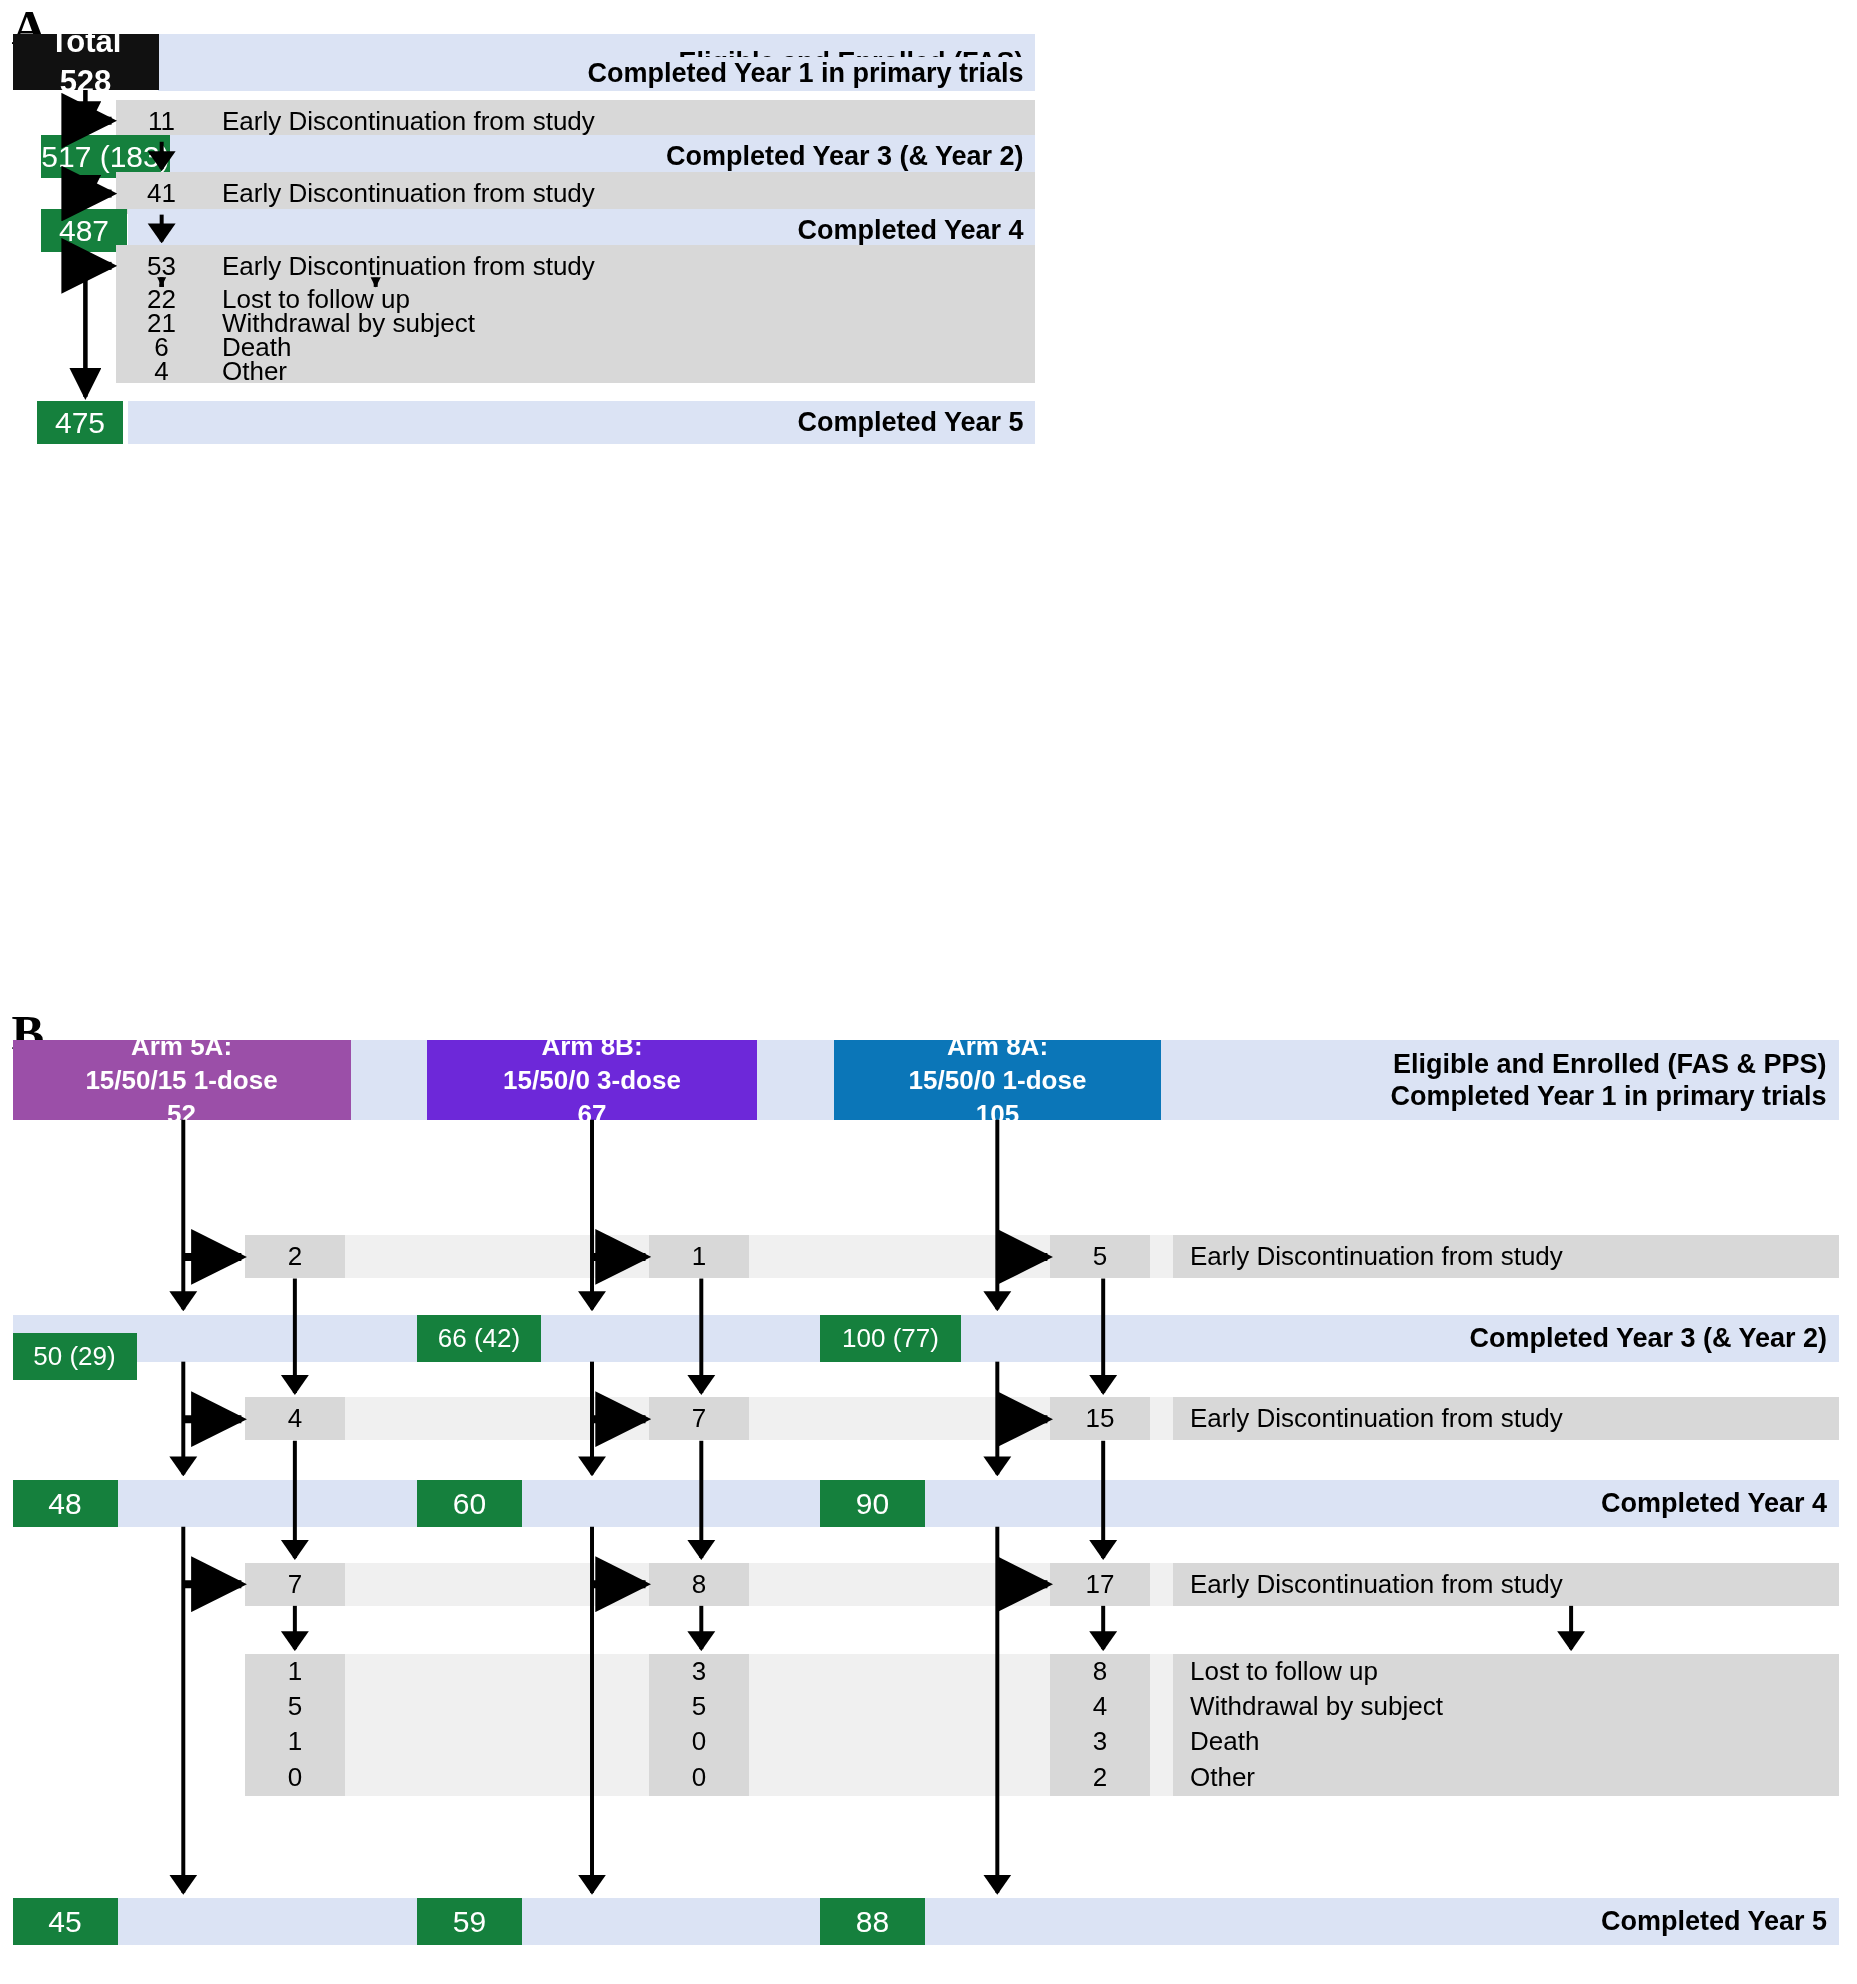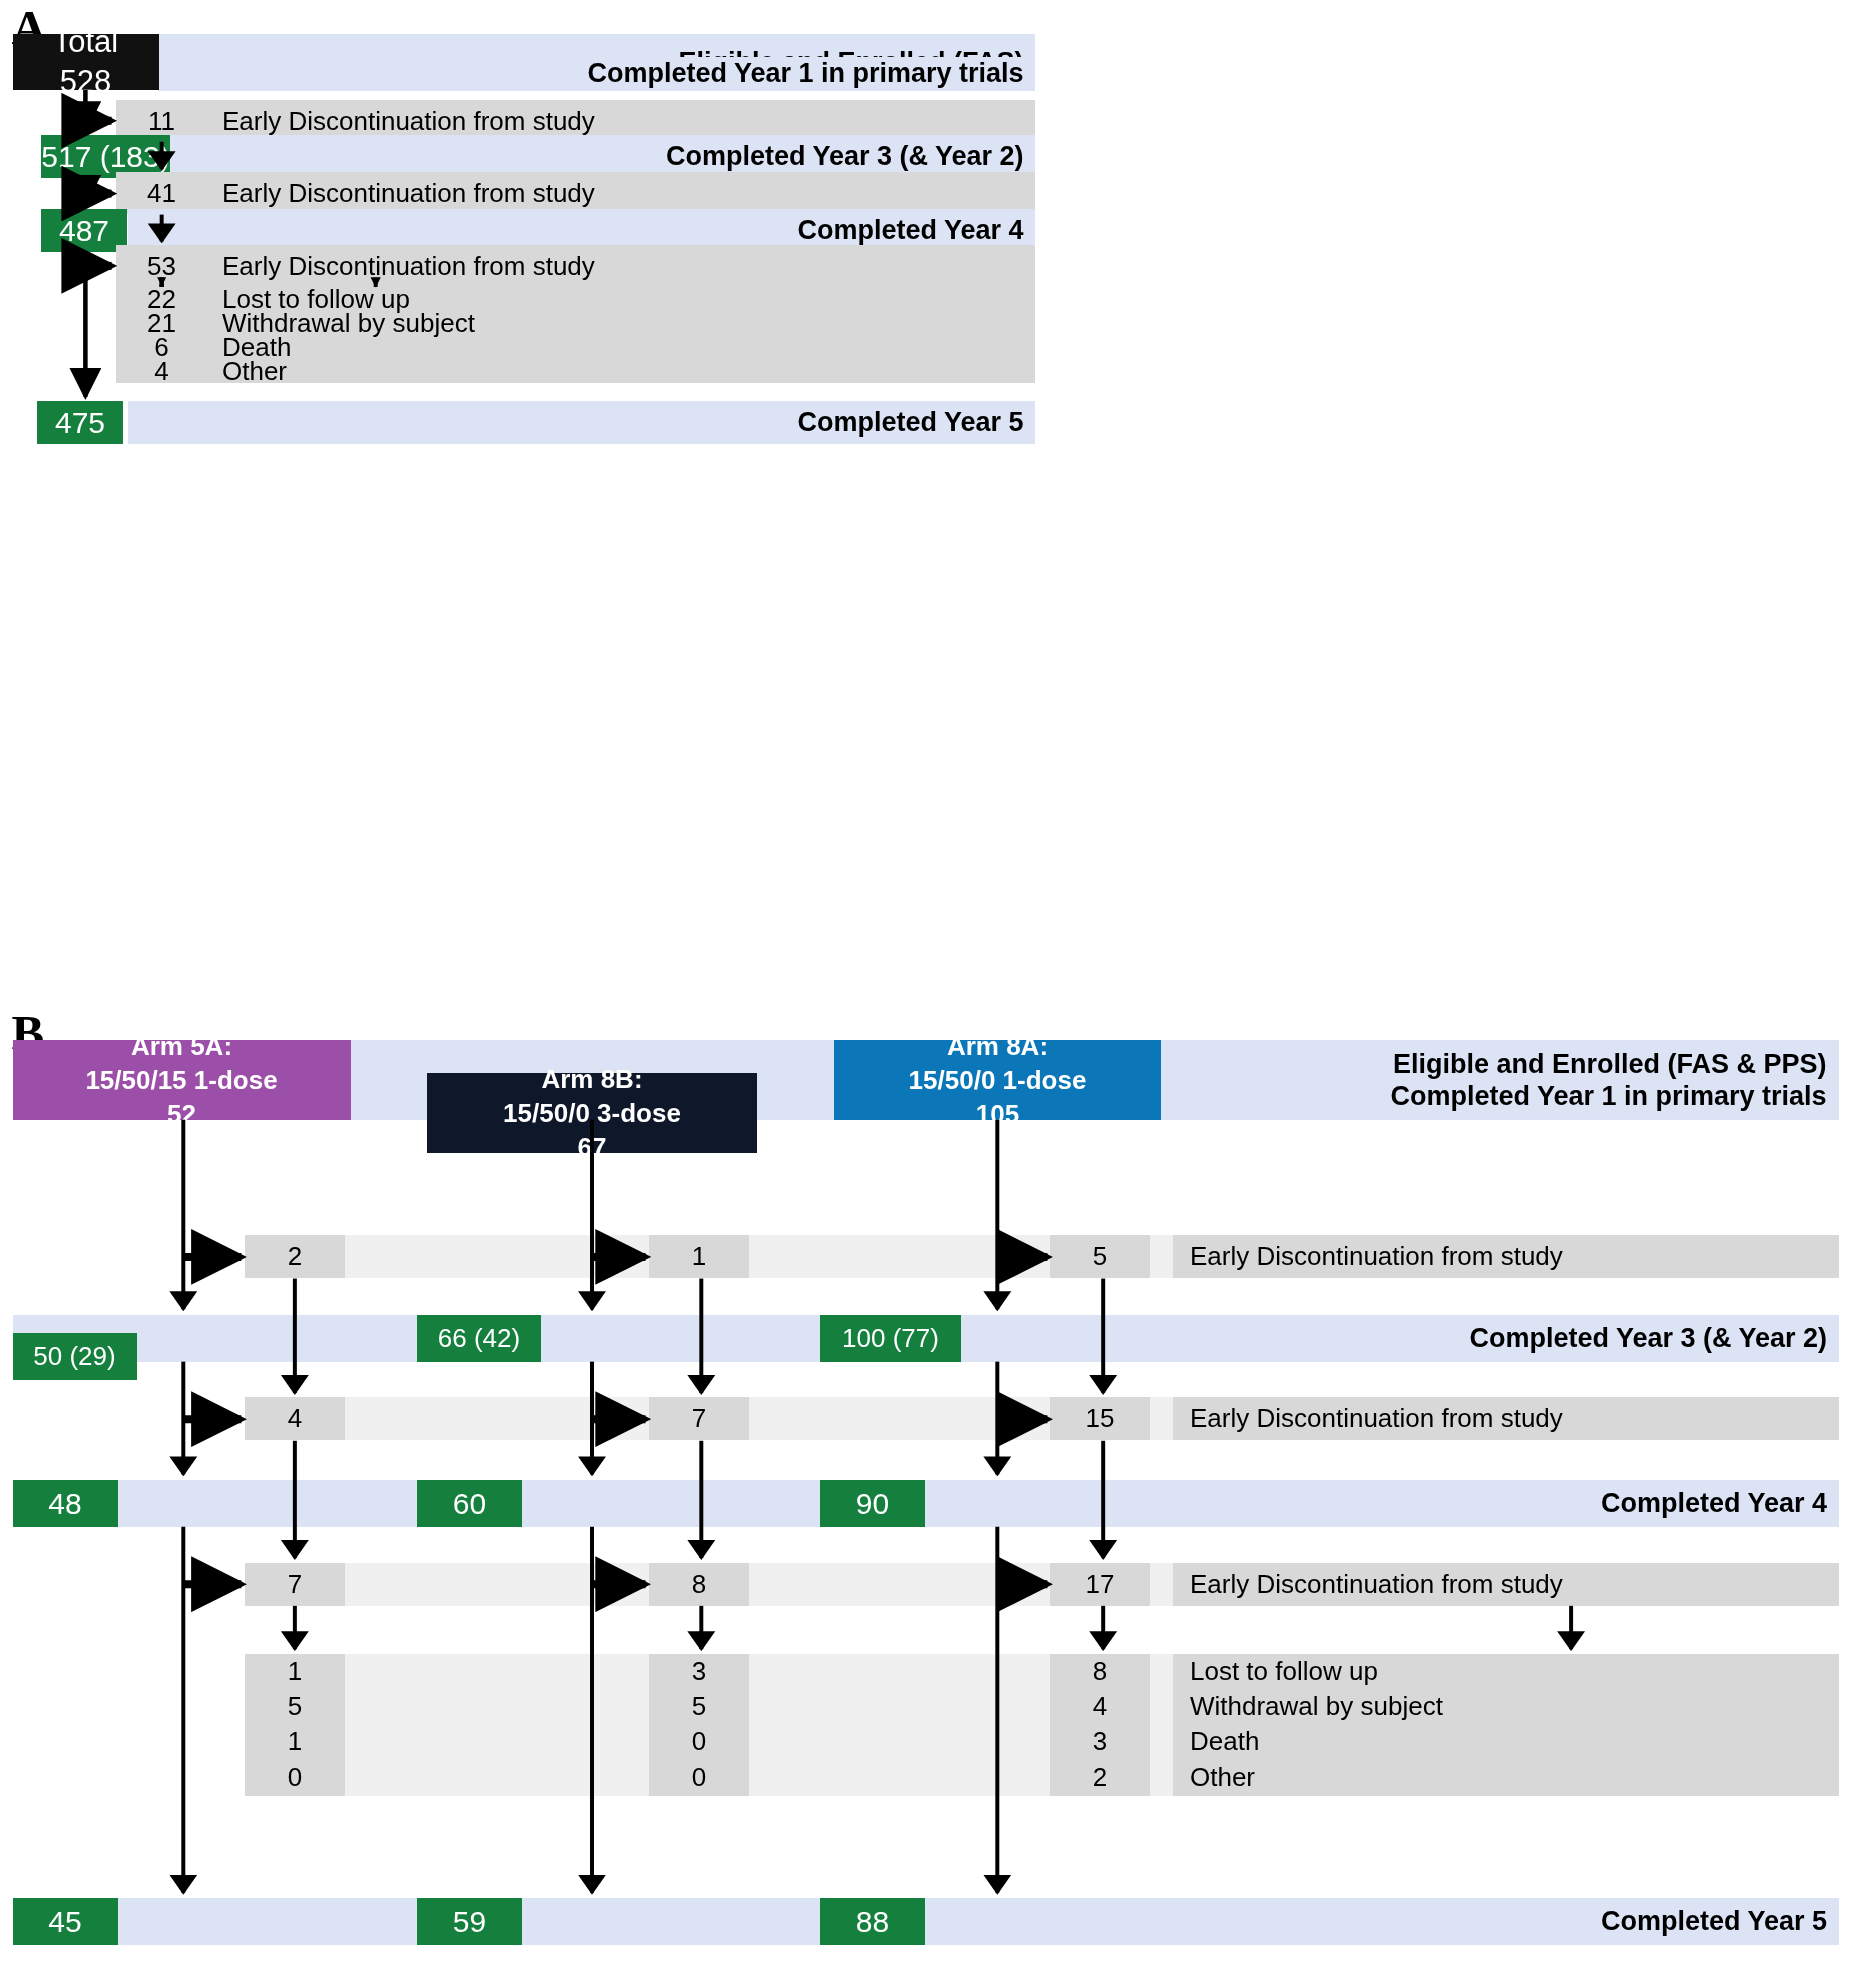--- a/index.html
+++ b/index.html
@@ -33,21 +33,21 @@
     background: #15803d;
     color: #ffffff;
     display: flex; align-items: center; justify-content: center;
     font-size: 30px; font-weight: normal;
     letter-spacing: 0px;
   }
   .blackbox {
     background: #111111;
     color: #ffffff;
     display: flex; flex-direction: column; align-items: center; justify-content: center;
-    font-size: 31px; font-weight: normal;
+    font-size: 31px; font-weight: bold;
     line-height: 1.28;
     text-align: center;
   }
   .armbox {
     color: #ffffff;
     display: flex; flex-direction: column; align-items: center; justify-content: center;
     font-size: 26px; font-weight: bold;
     line-height: 1.32;
     text-align: center;
   }
@@ -150,21 +150,21 @@
   </div>
   <div class="abs band-label" style="left:1161px; top:1082px; width:677px; height:30px;">
     <span>Completed Year 1 in primary trials</span>
   </div>
 
   <div class="abs armbox" style="left:12.5px; top:1040px; width:338px; height:80px; background:#9B4FA8;">
     <span>Arm 5A:</span>
     <span>15/50/15 1-dose</span>
     <span>52</span>
   </div>
-  <div class="abs armbox" style="left:427px; top:1040px; width:330px; height:80px; background:#0f172a;margin-top:33px;">
+  <div class="abs armbox" style="left:427px; top:1040px; width:330px; height:80px; background:#6d28d9;">
     <span>Arm 8B:</span>
     <span>15/50/0 3-dose</span>
     <span>67</span>
   </div>
   <div class="abs armbox" style="left:834px; top:1040px; width:327px; height:80px; background:#0B76B8;">
     <span>Arm 8A:</span>
     <span>15/50/0 1-dose</span>
     <span>105</span>
   </div>
 

